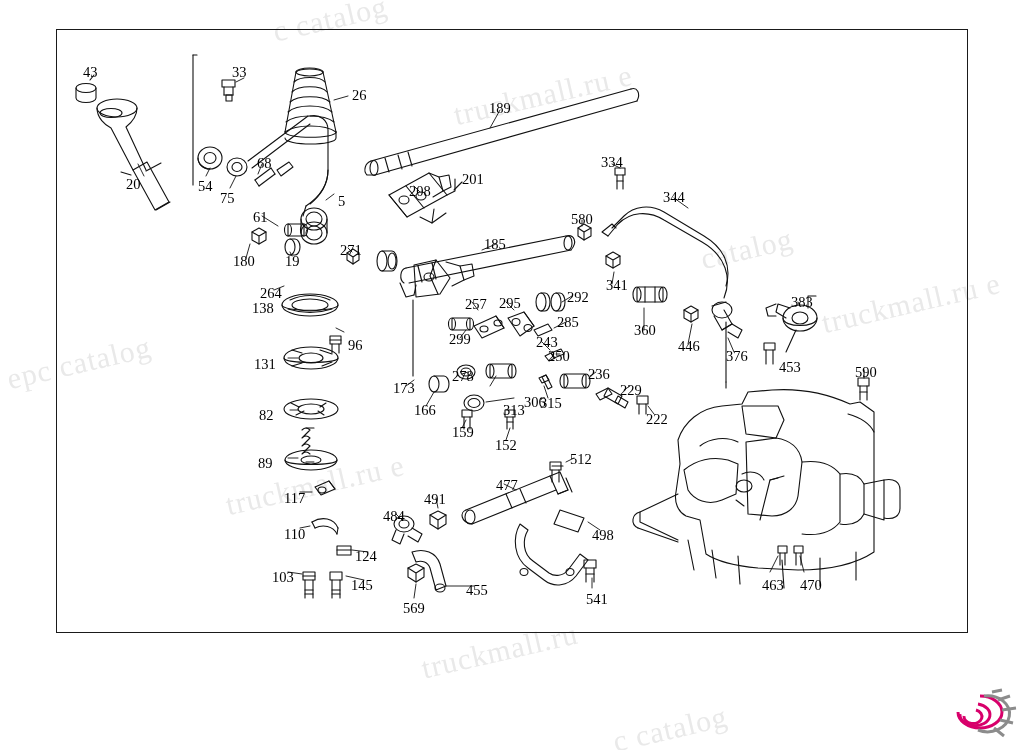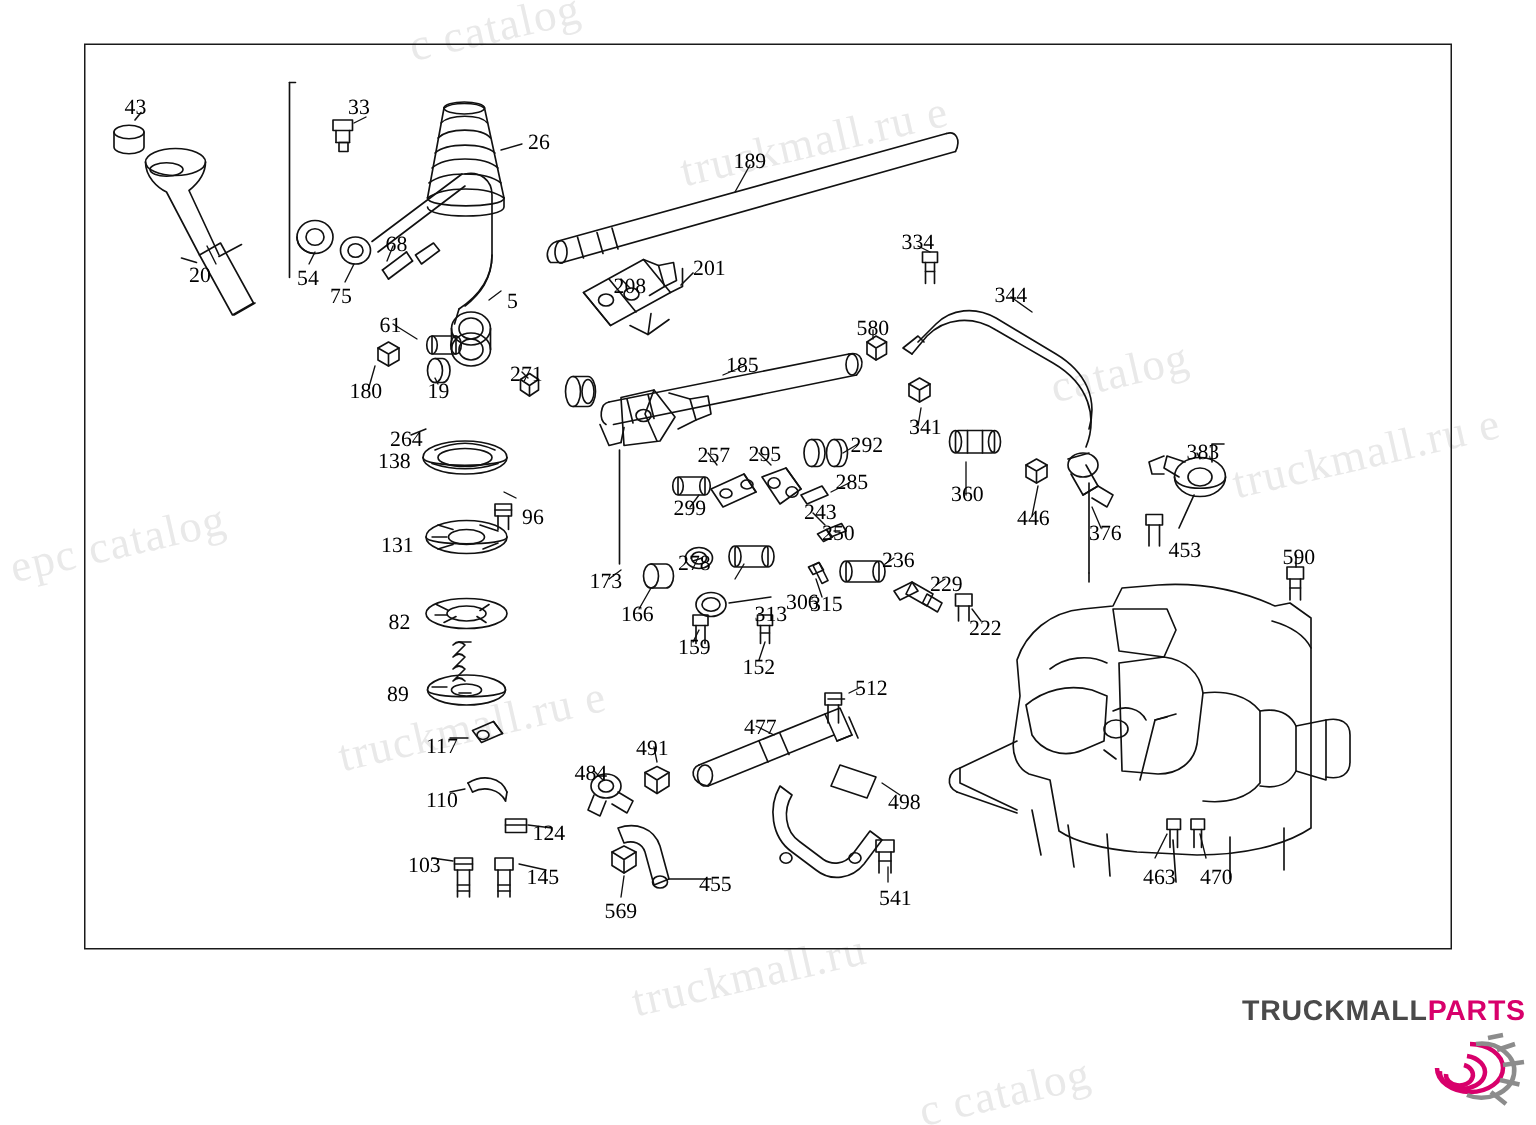--- a/index.html
+++ b/index.html
@@ -647,23 +647,20 @@
       <div class="lbl" style="left: 272px; top: 570px;">103</div>
       <div class="lbl" style="left: 351px; top: 578px;">145</div>
       <div class="lbl" style="left: 466px; top: 583px;">455</div>
       <div class="lbl" style="left: 403px; top: 601px;">569</div>
       <div class="lbl" style="left: 586px; top: 592px;">541</div>
       <div class="lbl" style="left: 762px; top: 578px;">463</div>
       <div class="lbl" style="left: 800px; top: 578px;">470</div>
     </div>
 
   <div id="logo">
-    <div class="txt">
-      <span>TRUCKMALL</span><span class="accent">PARTS</span>
-    </div>
     <svg width="178" height="56" viewBox="0 0 178 56" style="position:absolute;top:20px;left:70px;">
       <g fill="none" stroke="#d8006b" stroke-width="3">
         <path d="M60 30 a22 16 0 1 0 22 -16"></path>
         <path d="M62 32 a15 11 0 1 0 18 -10"></path>
         <path d="M66 34 a9 7 0 1 0 12 -6"></path>
       </g>
       <g fill="none" stroke="#8c8c8c" stroke-width="3">
         <path d="M86 14 a22 18 0 1 1 -6 34"></path>
         <path d="M94 10 l10 -2 M100 18 l12 -4 M104 28 l14 -2 M102 38 l13 3 M96 46 l10 8"></path>
       </g>

